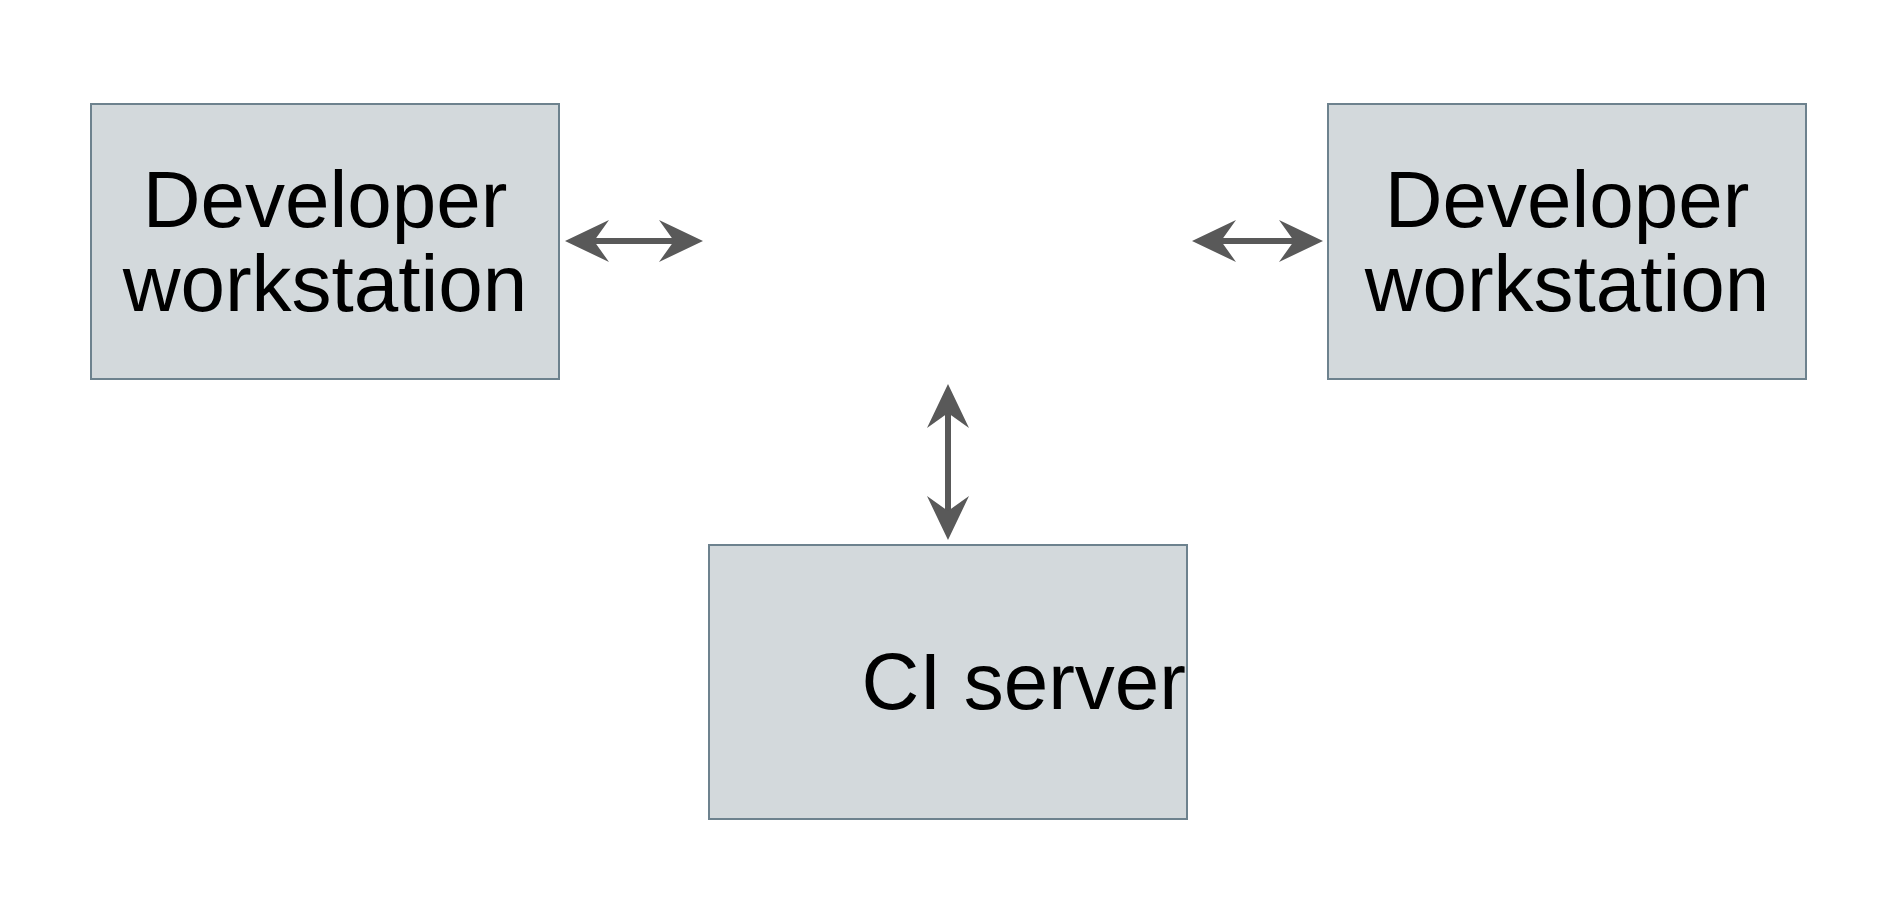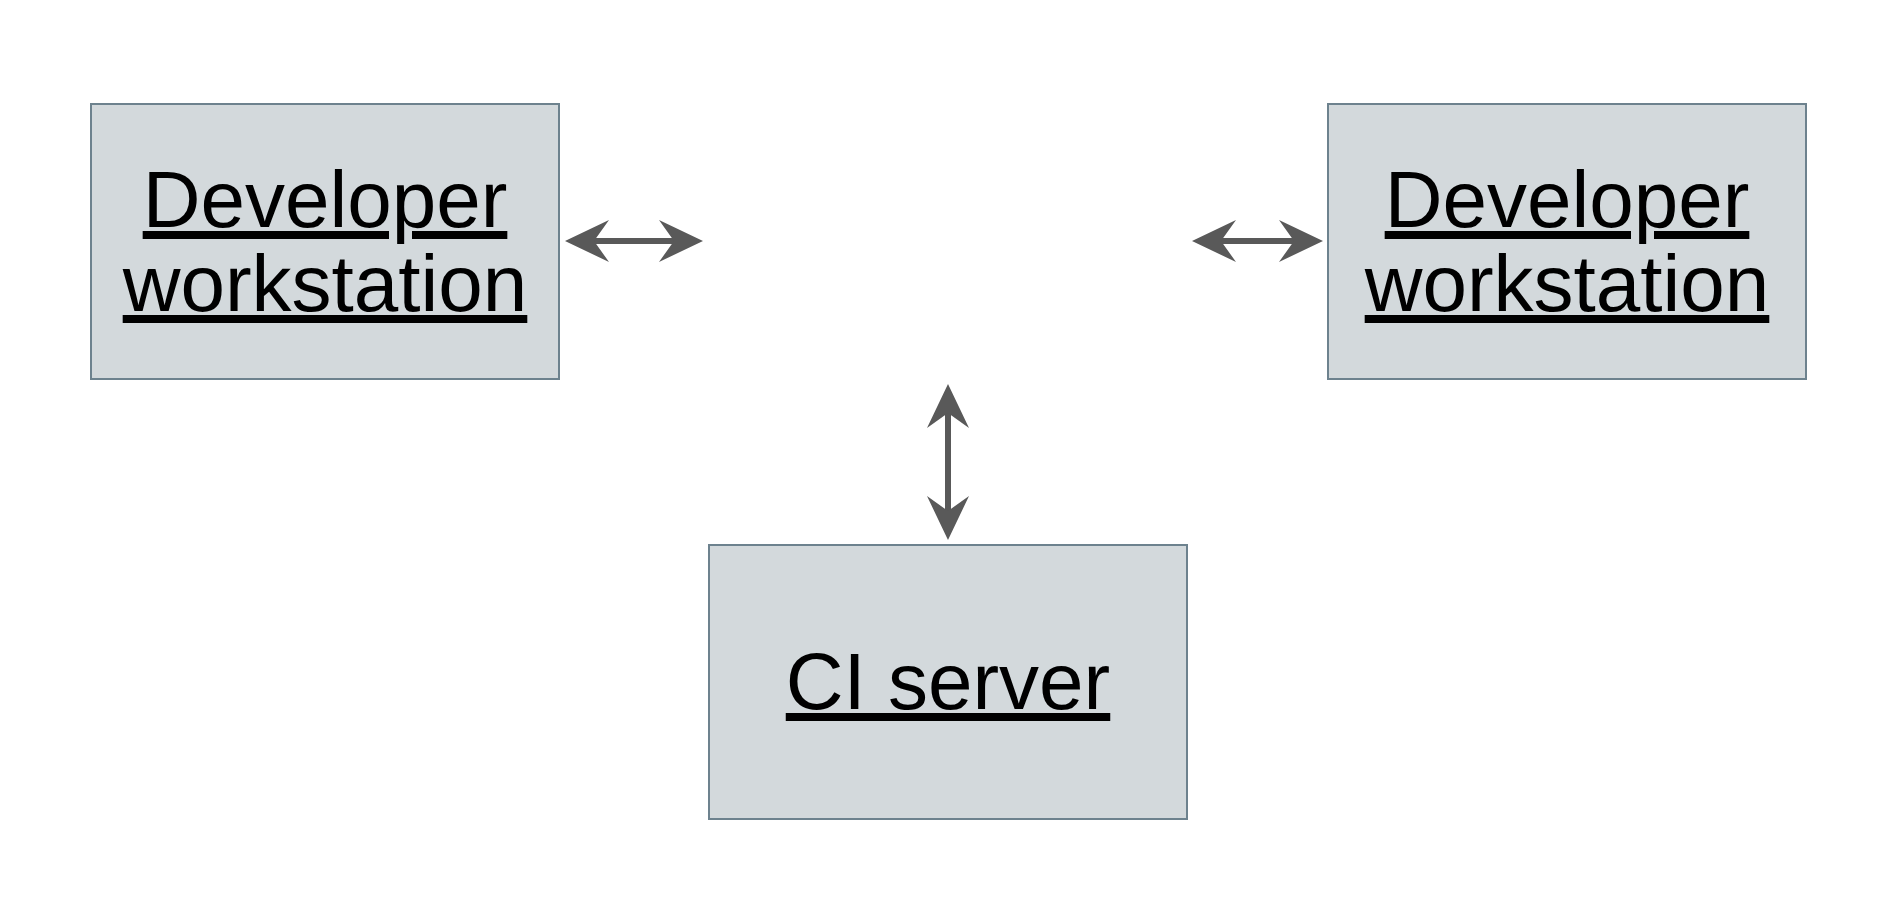--- a/index.html
+++ b/index.html
@@ -27,26 +27,25 @@
   }
   .node-label {
     display: block;
     max-width: 445px;
     font-size: 80px;
     line-height: 1.05;
     color: #000000;
     text-align: center;
     letter-spacing: 0px;
     word-break: normal;
-    text-decoration: underline;
   }
   .node-dev-left   { left: 90px;   top: 103px; width: 470px; height: 277px; }
   .node-cache      { left: 708px;  top: 103px; width: 480px; height: 277px; }
   .node-dev-right  { left: 1327px; top: 103px; width: 480px; height: 277px; }
-  .node-ci         { left: 708px;  top: 544px; width: 480px; height: 276px; }
+  .node-ci         { left: 708px;  top: 544px; width: 480px; height: 276px; justify-content: flex-end; }
   .arrows-overlay {
     position: absolute;
     left: 0; top: 0;
     width: 1900px;
     height: 922px;
     pointer-events: none;
   }
   .arrow-shaft {
     stroke: #595959;
     stroke-width: 6;

